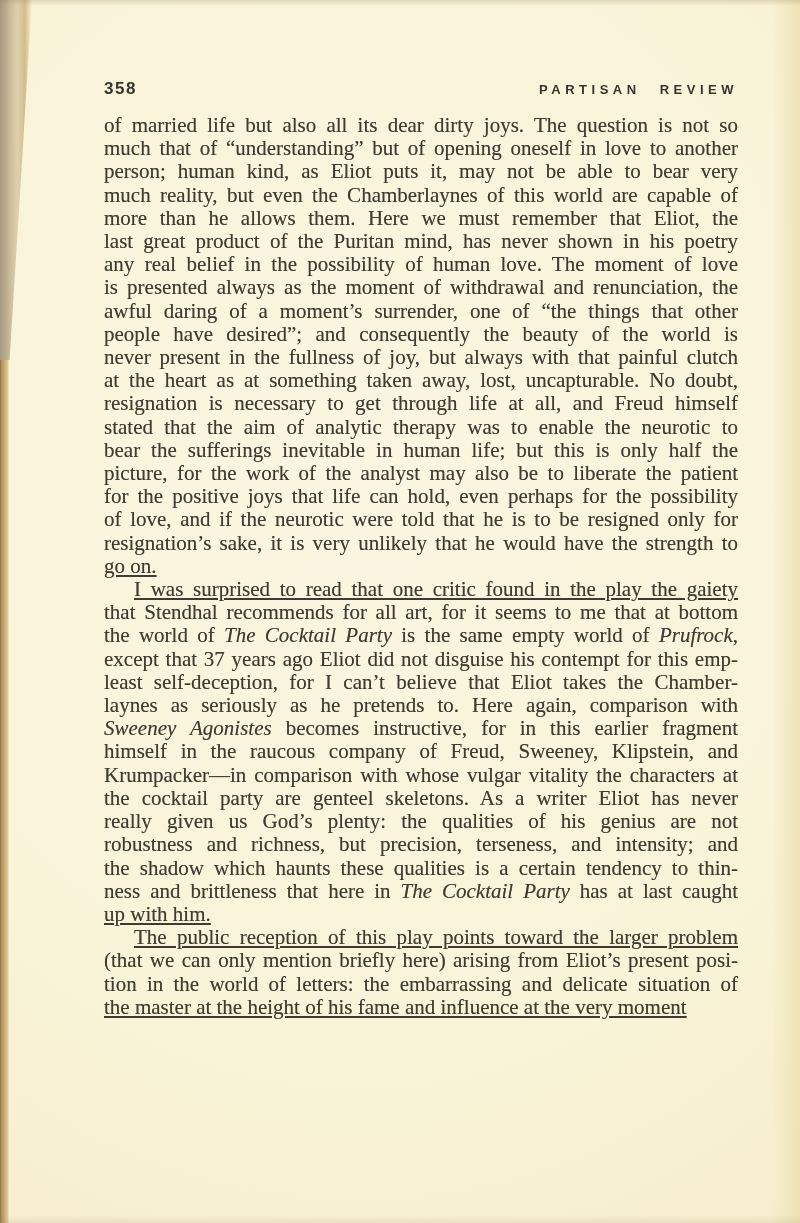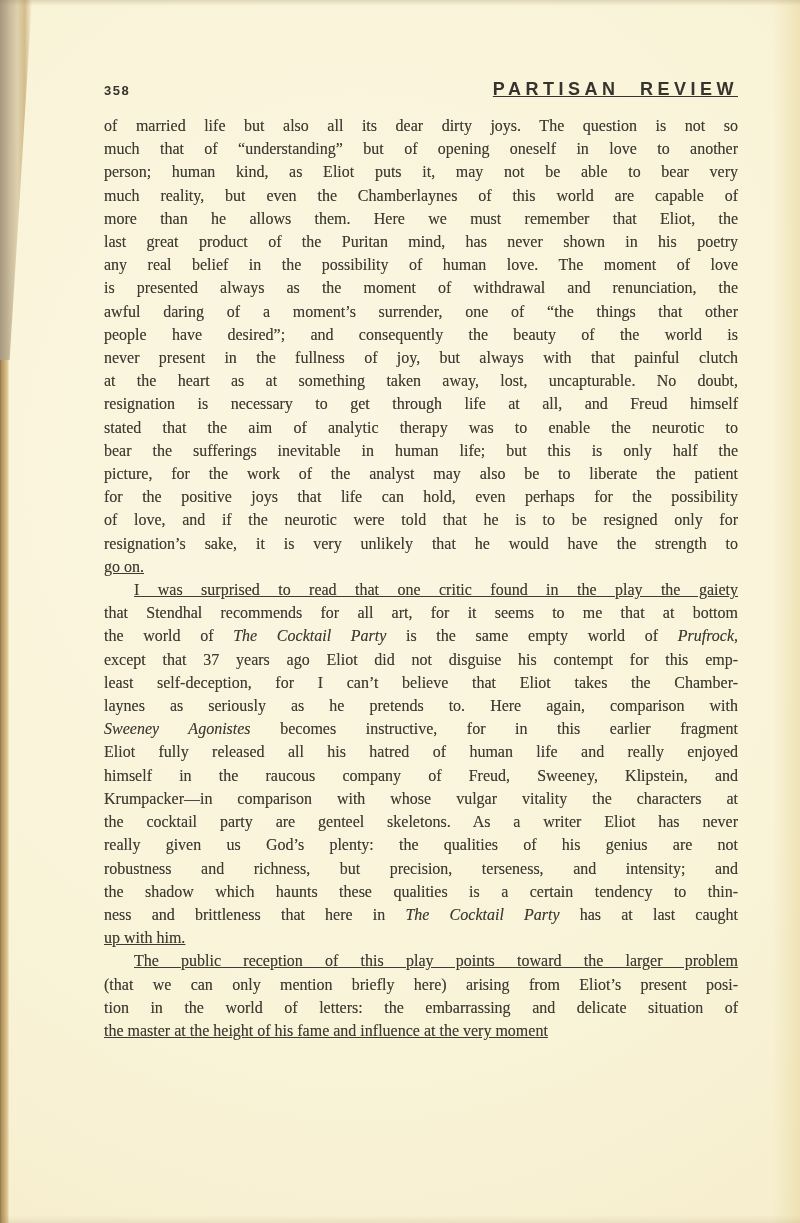--- a/index.html
+++ b/index.html
@@ -43,34 +43,33 @@
   
   .running-head {
     position: absolute;
     left: 104px; top: 79px; width: 634px;
     display: flex; justify-content: space-between; align-items: baseline;
     font-family: "Liberation Sans", sans-serif;
     font-weight: bold;
     color: #36342c;
   }
   .page-number {
-    font-size: 13px;
+    font-size: 17px;
     letter-spacing: 1.5px;
   }
   .journal-title {
-    font-size: 18px;
+    font-size: 13px;
     letter-spacing: 4.5px;
     word-spacing: 11px;
-    text-decoration: underline;
   }
   
   .text-block {
     position: absolute;
     left: 104px; top: 114px; width: 634px;
-    font-size: 16px;
+    font-size: 21px;
     line-height: 23.2px;
     color: #3e3b32;
     text-shadow: 0 0 0.5px rgba(62,59,50,.5);
   }
   .paragraph { margin: 0; }
   .line {
     text-align: justify;
     text-align-last: justify;
   }
   .line.last { text-align-last: left; text-decoration: underline; }
@@ -116,21 +115,20 @@
         <div class="line last">go on.</div>
       </div>
       <div class="paragraph indent">
         <div class="line">I was surprised to read that one critic found in the play the gaiety</div>
         <div class="line">that Stendhal recommends for all art, for it seems to me that at bottom</div>
         <div class="line">the world of <em>The Cocktail Party</em> is the same empty world of <em>Prufrock</em>,</div>
         <div class="line">except that 37 years ago Eliot did not disguise his contempt for this emp-</div>
         <div class="line">least self-deception, for I can’t believe that Eliot takes the Chamber-</div>
         <div class="line">laynes as seriously as he pretends to. Here again, comparison with</div>
         <div class="line"><em>Sweeney Agonistes</em> becomes instructive, for in this earlier fragment</div>
-        <div class="line">Eliot fully released all his hatred of human life and really enjoyed</div>
         <div class="line">himself in the raucous company of Freud, Sweeney, Klipstein, and</div>
         <div class="line">Krumpacker—in comparison with whose vulgar vitality the characters at</div>
         <div class="line">the cocktail party are genteel skeletons. As a writer Eliot has never</div>
         <div class="line">really given us God’s plenty: the qualities of his genius are not</div>
         <div class="line">robustness and richness, but precision, terseness, and intensity; and</div>
         <div class="line">the shadow which haunts these qualities is a certain tendency to thin-</div>
         <div class="line">ness and brittleness that here in <em>The Cocktail Party</em> has at last caught</div>
         <div class="line last">up with him.</div>
       </div>
       <div class="paragraph indent">

